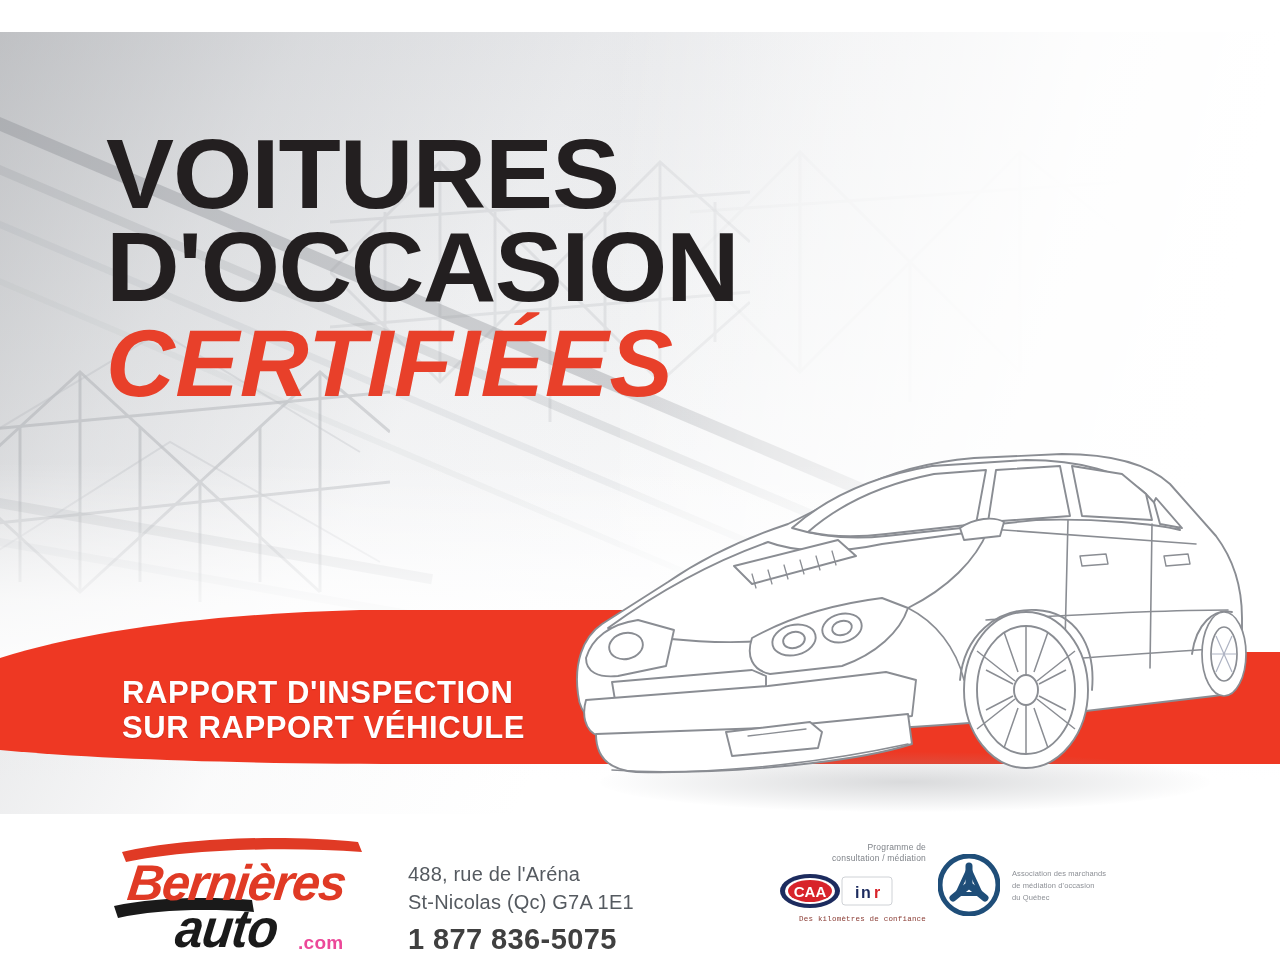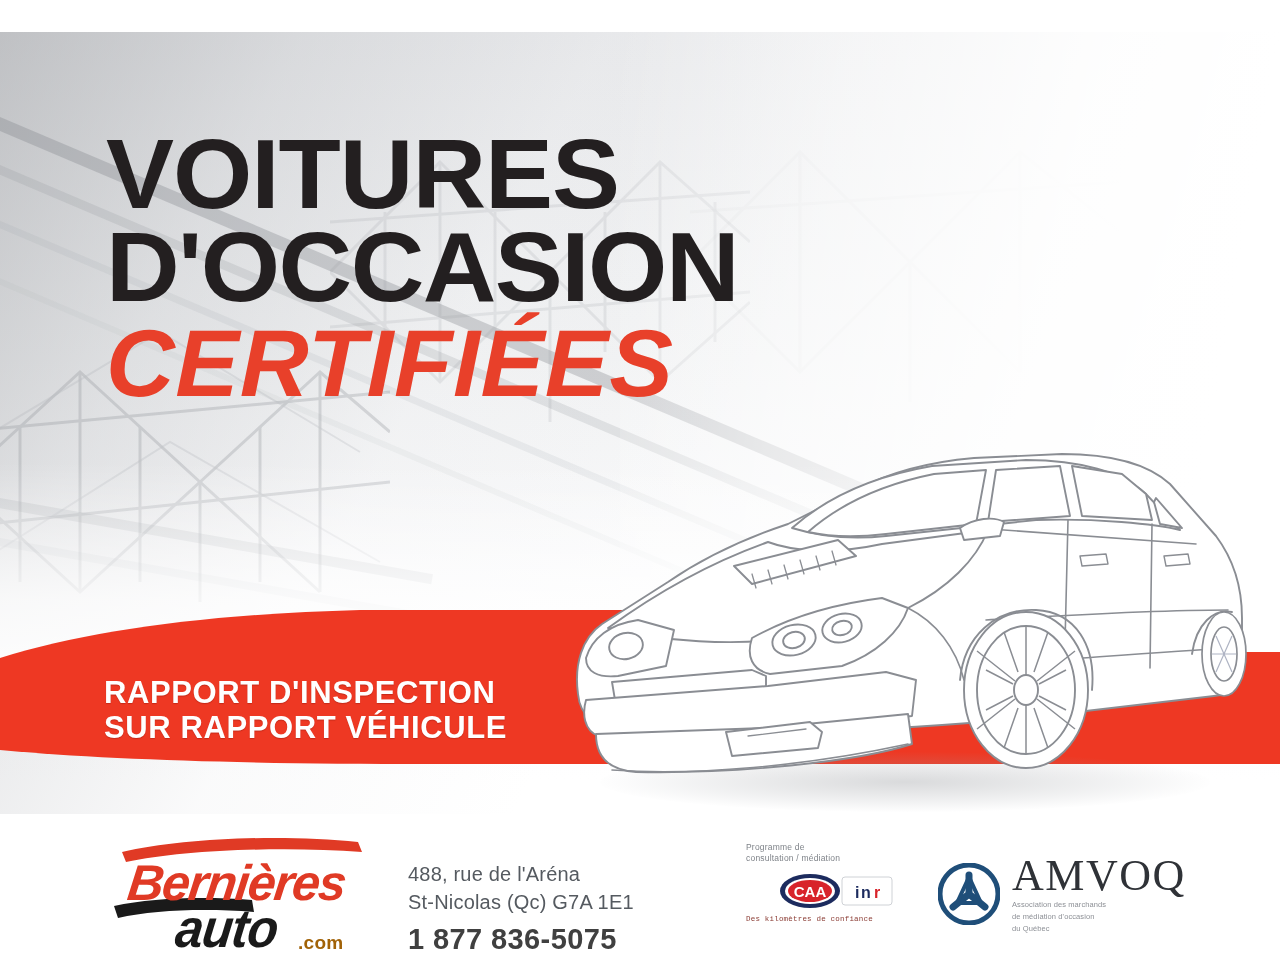--- a/index.html
+++ b/index.html
@@ -117,21 +117,21 @@
   .banner-wrap {
     position: absolute;
     left: 0;
     top: 560px;
     width: 1280px;
     height: 230px;
     z-index: 4;
   }
   .banner-text {
     position: absolute;
-    left: 104px;
+    left: 122px;
     top: 84px;
     z-index: 9;
     color: #ffffff;
     font-family: "Liberation Sans", sans-serif;
     font-weight: bold;
     font-size: 31px;
     line-height: 1.12;
     letter-spacing: 0.6px;
     white-space: nowrap;
     text-shadow: 0 1px 1px rgba(120,18,8,0.35);
@@ -198,21 +198,21 @@
     letter-spacing: -1px;
     font-family: "Liberation Sans", sans-serif;
     transform: skewX(-7deg) scaleY(1.08);
   }
   .logo-dotcom {
     position: absolute;
     left: 186px;
     top: 106px;
     font-size: 19px;
     font-weight: bold;
-    color: #a16207;
+    color: #ec4899;
     font-family: "Liberation Sans", sans-serif;
     letter-spacing: 0.3px;
   }
 
   .address {
     position: absolute;
     left: 408px;
     top: 46px;
     font-family: "Liberation Sans", sans-serif;
   }
@@ -230,21 +230,21 @@
     color: #404040;
     letter-spacing: 0.4px;
     white-space: nowrap;
   }
 
   .caa-block {
     position: absolute;
     left: 746px;
     top: 28px;
     width: 180px;
-    text-align: left;
+    text-align: right;
     font-family: "Liberation Sans", sans-serif;
   }
   .caa-head {
     font-size: 8.5px;
     color: #7f8389;
     line-height: 1.35;
     letter-spacing: 0.2px;
   }
   .caa-logos {
     margin-top: 7px;
@@ -507,21 +507,20 @@
       <div class="caa-foot">Des kilomètres de confiance</div>
     </div>
 
     <div class="amvoq">
       <svg width="62" height="62" viewBox="0 0 62 62">
         <circle cx="31" cy="31" r="29" fill="#ffffff" stroke="#1f4e79" stroke-width="5"></circle>
         <path d="M31 12 L31 30 M31 31 L15 44 M31 31 L47 44" stroke="#1f4e79" stroke-width="7" fill="none" stroke-linecap="round"></path>
         <path d="M31 14 L19 40 L43 40 Z" fill="none" stroke="#1f4e79" stroke-width="4"></path>
       </svg>
       <div class="amvoq-text">
-        <div class="amvoq-name">AMVOQ</div>
         <div class="amvoq-tag">Association des marchands</div>
         <div class="amvoq-tag">de médiation d'occasion</div>
         <div class="amvoq-tag">du Québec</div>
       </div>
     </div>
 
   </div>
 </div>
 
 </body></html>

